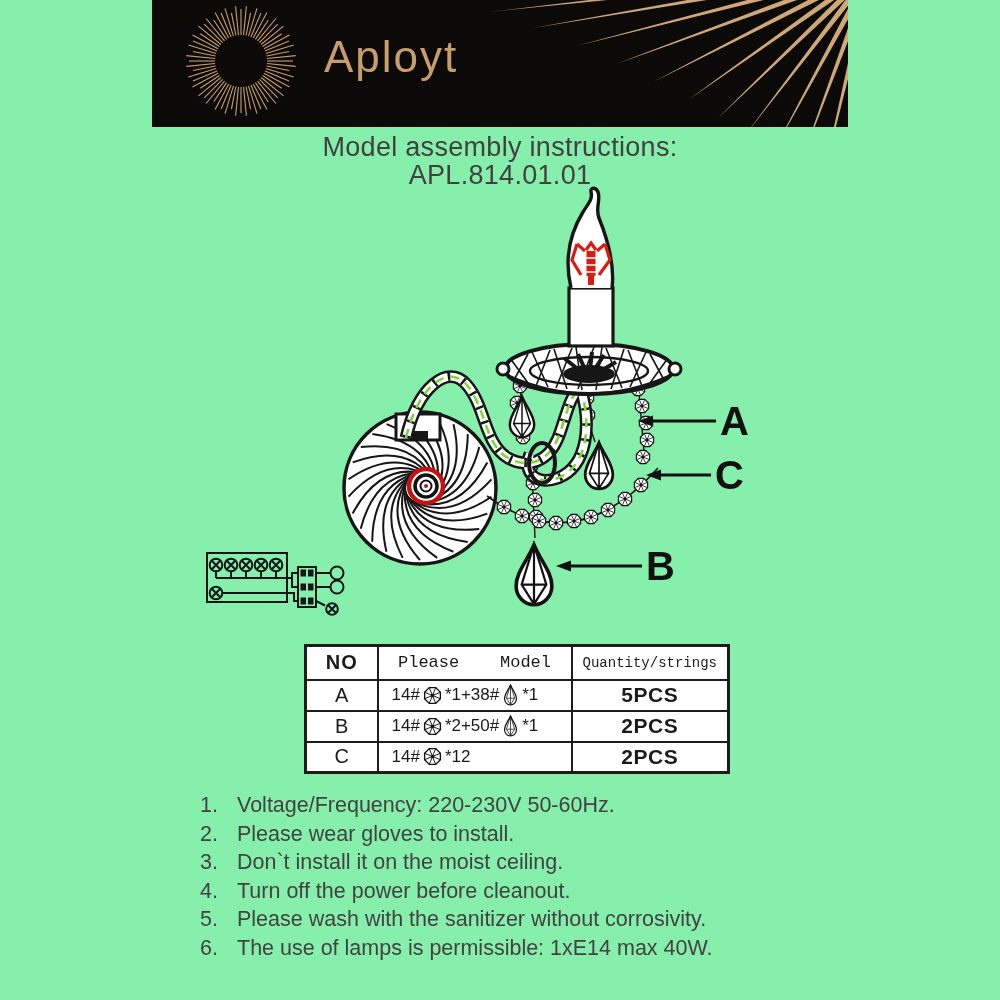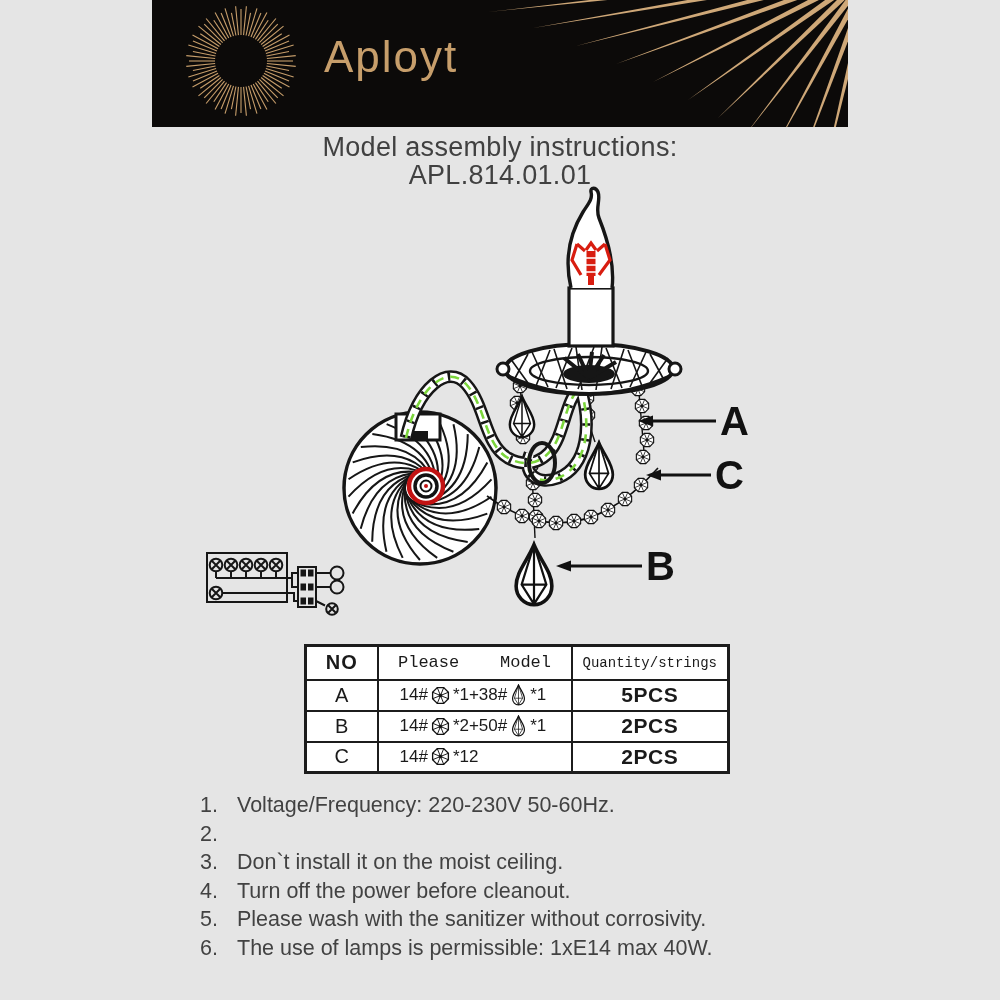--- a/index.html
+++ b/index.html
@@ -1,16 +1,16 @@
 <!DOCTYPE html>
 <html><head>
 <meta charset="utf-8">
 <style>
   html,body{margin:0;padding:0;background:#fff;}
-  .page{position:relative;width:1000px;height:1000px;background:#e5e5e5;overflow:hidden;
+  .page{position:relative;width:1000px;height:1000px;background:#86efac;overflow:hidden;
         font-family:"Liberation Sans",sans-serif;color:#1a1a1a;}
   .abs{position:absolute;}
 
   
   .band{left:152px;top:0;width:696px;height:127px;background:#0c0a09;overflow:hidden;}
   .brand-text{left:172px;top:32px;font-size:44px;letter-spacing:2px;color:#c79e6b;
               font-weight:400;font-family:"Liberation Sans",sans-serif;}
 
   
   .title-wrap{left:152px;top:133px;width:696px;text-align:center;color:#414141;}
@@ -24,21 +24,21 @@
   .col-model{width:194px;}
   .col-qty{width:157px;}
   .parts tr{height:31px;}
   .parts tr.hdr{height:34px;}
   .th-no{font-size:20px;font-weight:700;letter-spacing:1px;}
   .th-model{font-family:"Liberation Mono",monospace;font-size:17px;font-weight:500;
             text-align:center;white-space:pre;}
   .th-qty{font-family:"Liberation Mono",monospace;font-size:14px;font-weight:500;text-align:center;}
   .td-letter{font-size:20px;font-weight:500;text-align:center;}
   .td-model{font-size:17px;font-weight:500;}
-  .model-flex{display:flex;align-items:center;gap:3px;padding-left:21px;}
+  .model-flex{display:flex;align-items:center;gap:3px;padding-left:13px;}
   .td-qty{font-size:21px;font-weight:700;text-align:center;letter-spacing:.5px;}
   .ic-oct{width:19px;height:19px;flex:0 0 auto;}
   .ic-drop{width:15px;height:22px;flex:0 0 auto;margin:0 1px;}
 
   
   .instructions{left:200px;top:791px;width:660px;color:#424242;}
   .ins-row{display:flex;font-size:21.5px;line-height:28.6px;font-weight:500;}
   .ins-num{width:25px;flex:0 0 auto;}
   .ins-gap{width:12px;flex:0 0 auto;}
 </style>
@@ -417,20 +417,21 @@
 
   <div class="abs instructions">
     <div class="ins-row">
       <span class="ins-num">1.</span>
         <span class="ins-gap"></span>
       <span>Voltage/Frequency: 220-230V 50-60Hz.</span>
       </div>
     <div class="ins-row">
       <span class="ins-num">2.</span>
         <span class="ins-gap"></span>
+      <span>Please wear gloves to install.</span>
       </div>
     <div class="ins-row">
       <span class="ins-num">3.</span>
         <span class="ins-gap"></span>
       <span>Don`t install it on the moist ceiling.</span>
       </div>
     <div class="ins-row">
       <span class="ins-num">4.</span>
         <span class="ins-gap"></span>
       <span>Turn off the power before cleanout.</span>

